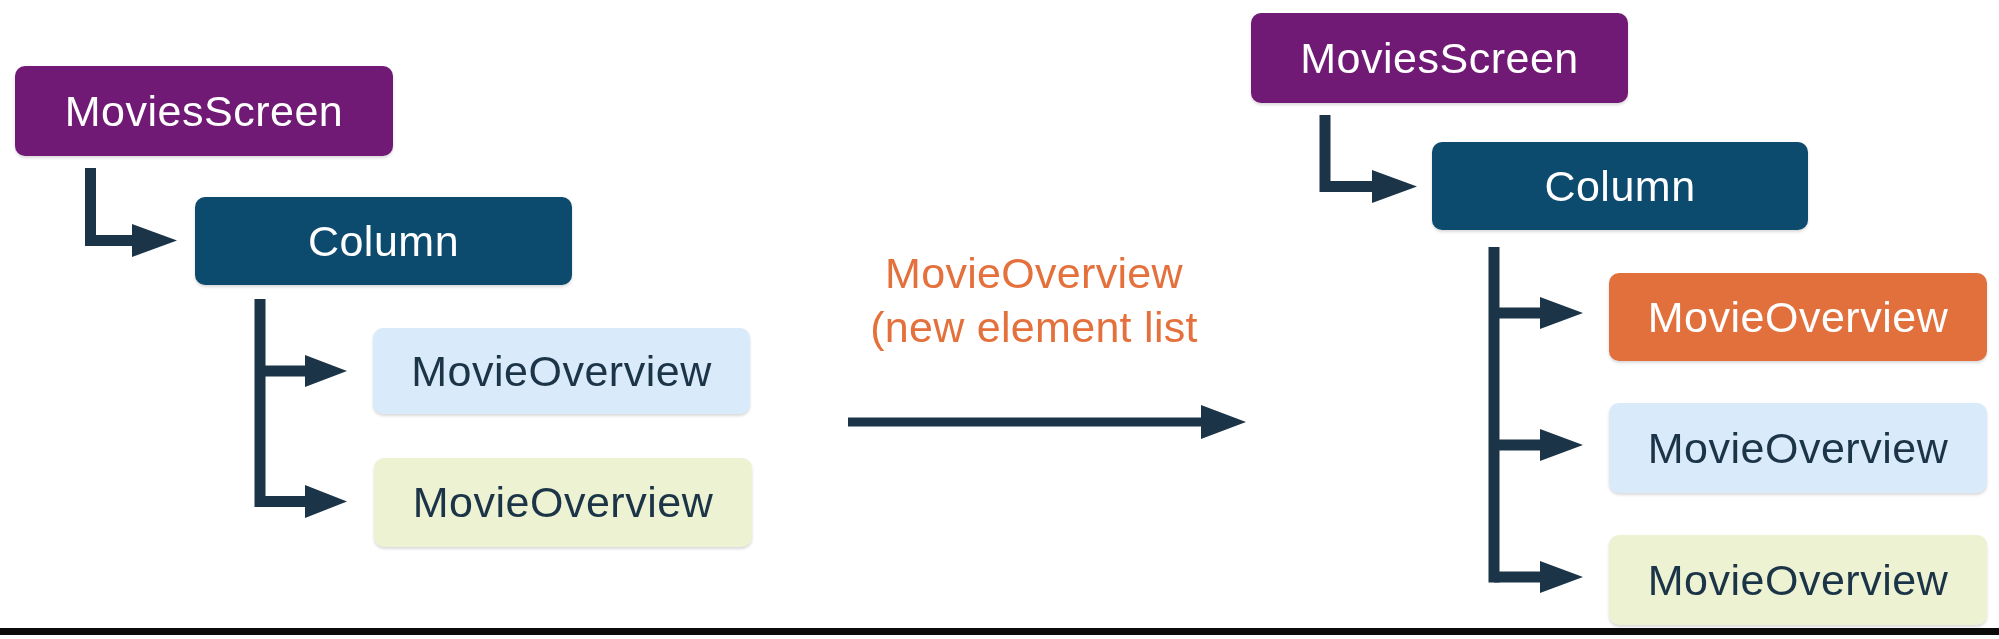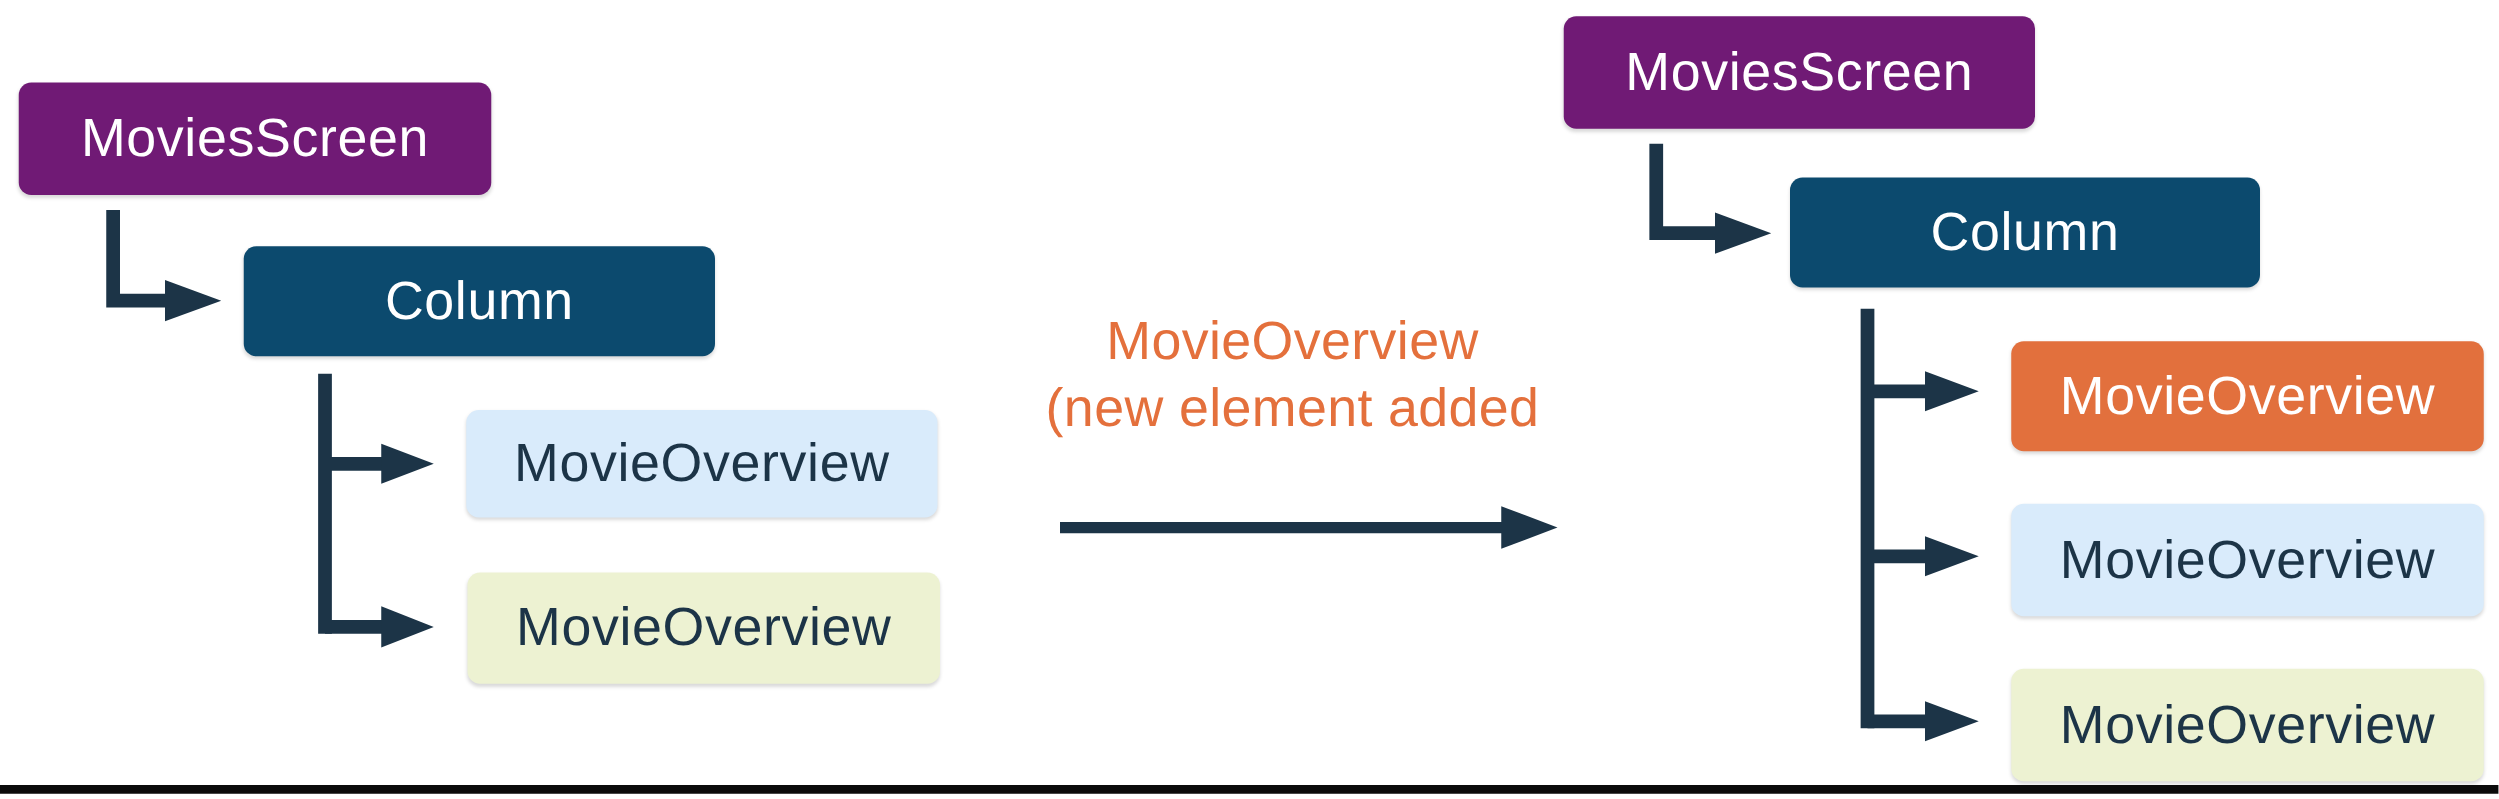--- a/index.html
+++ b/index.html
@@ -100,21 +100,21 @@
     </g>
   </svg>
 
   <div class="node green" id="l-moviesscreen">MoviesScreen</div>
   <div class="node blue" id="l-column">Column</div>
   <div class="node lightblue" id="l-movieoverview-1">MovieOverview</div>
   <div class="node lightyellow" id="l-movieoverview-2">MovieOverview</div>
 
   <div id="transition-label">
     <span>MovieOverview</span>
-    <span>(new element added</span>
+    <span>(new element list</span>
   </div>
 
   <div class="node green" id="r-moviesscreen">MoviesScreen</div>
   <div class="node blue" id="r-column">Column</div>
   <div class="node orange" id="r-movieoverview-1">MovieOverview</div>
   <div class="node lightblue" id="r-movieoverview-2">MovieOverview</div>
   <div class="node lightyellow" id="r-movieoverview-3">MovieOverview</div>
 
   <div id="bottom-rule"></div>
 

